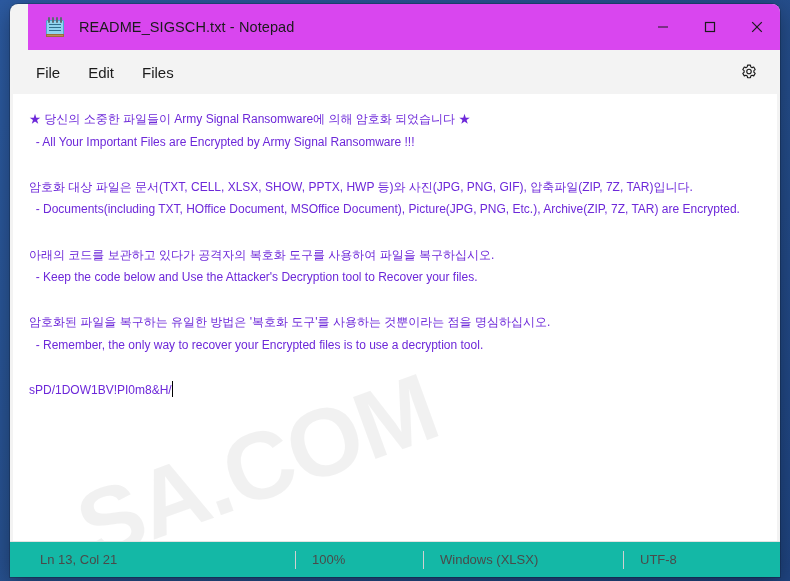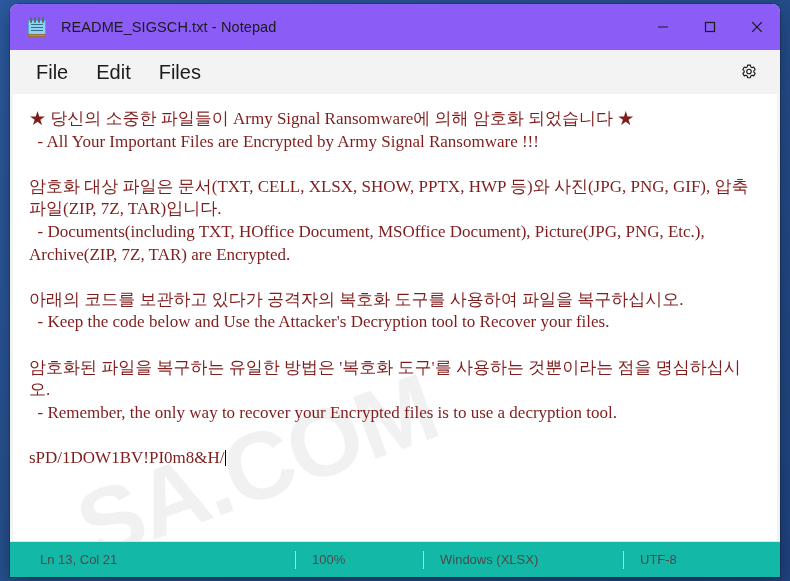--- a/index.html
+++ b/index.html
@@ -36,24 +36,25 @@
     box-shadow: 0 0 0 1px rgba(0,0,0,0.18), 0 6px 22px rgba(0,0,0,0.35);
     display: flex;
     flex-direction: column;
     overflow: hidden;
   }
 
   
   #titlebar {
     height: 46px;
     flex: 0 0 46px;
-    background: #8b5cf6;
-    display: flex;
-    align-items: center;
-    position: relative;
+    background: #d946ef;
+    display: flex;
+    align-items: center;
+    position: relative;
+    margin-left: 18px;
   }
 
   #app-icon {
     width: 18px;
     height: 20px;
     margin-left: 18px;
     margin-right: 15px;
     position: relative;
     flex: 0 0 auto;
   }
@@ -122,21 +123,21 @@
   #menubar {
     height: 44px;
     flex: 0 0 44px;
     background: #f3f3f3;
     display: flex;
     align-items: center;
     padding-left: 12px;
     position: relative;
   }
   .menu-item {
-    font-size: 20px;
+    font-size: 15px;
     color: #1b1b1b;
     padding: 5px 14px;
     border-radius: 4px;
     cursor: default;
     white-space: nowrap;
   }
 
   #settings-btn {
     margin-left: auto;
     margin-right: 16px;
@@ -167,24 +168,24 @@
     transform: rotate(-20deg);
     transform-origin: left top;
     white-space: nowrap;
     pointer-events: none;
     letter-spacing: -2px;
   }
 
   #editor {
     position: relative;
     padding: 14px 16px 0 16px;
-    font-family: Liberation Serif, serif;
-    font-size: 17px;
+    font-family: Liberation Sans, sans-serif;
+    font-size: 12px;
     line-height: 22.6px;
-    color: #7f1d1d;
+    color: #6d28d9;
     white-space: pre-wrap;
     word-break: break-word;
     z-index: 2;
   }
   #editor .blank { display: block; height: 22.6px; }
 
   .caret {
     display: inline-block;
     width: 1px;
     height: 16px;

